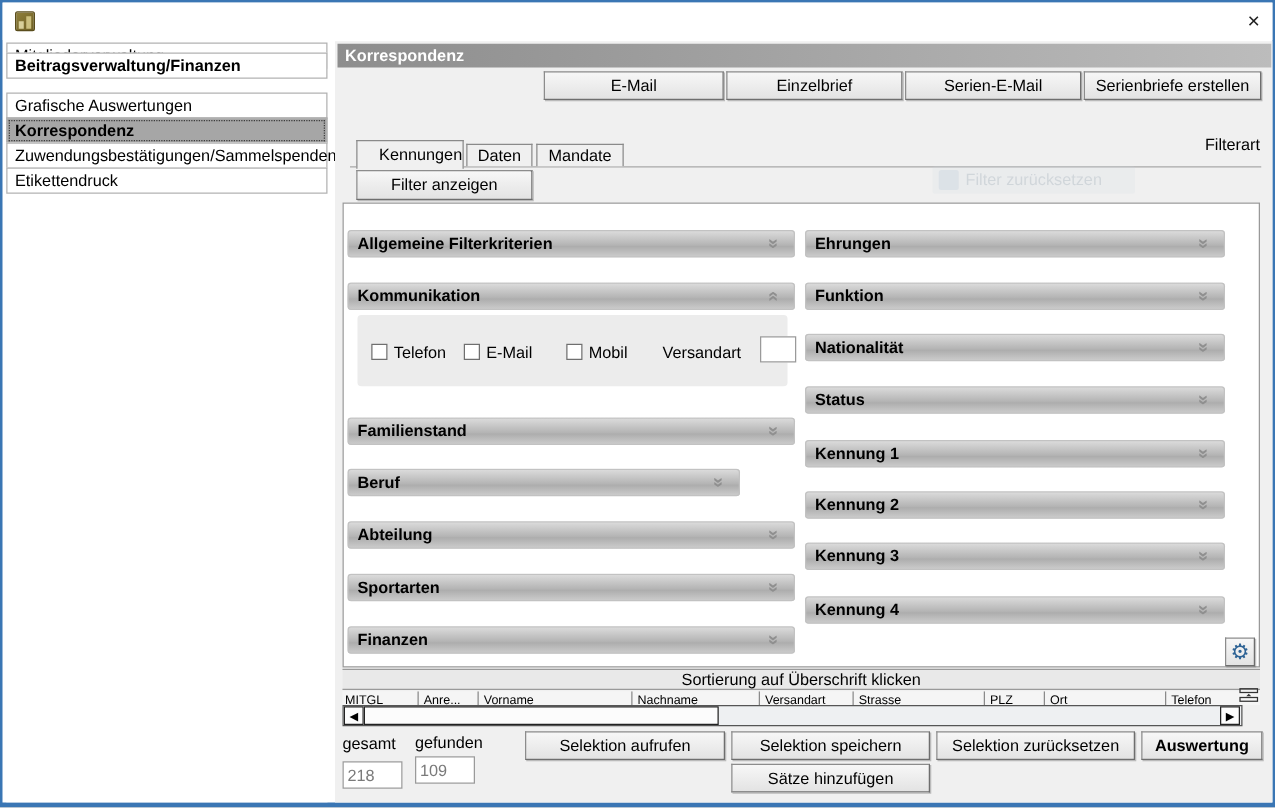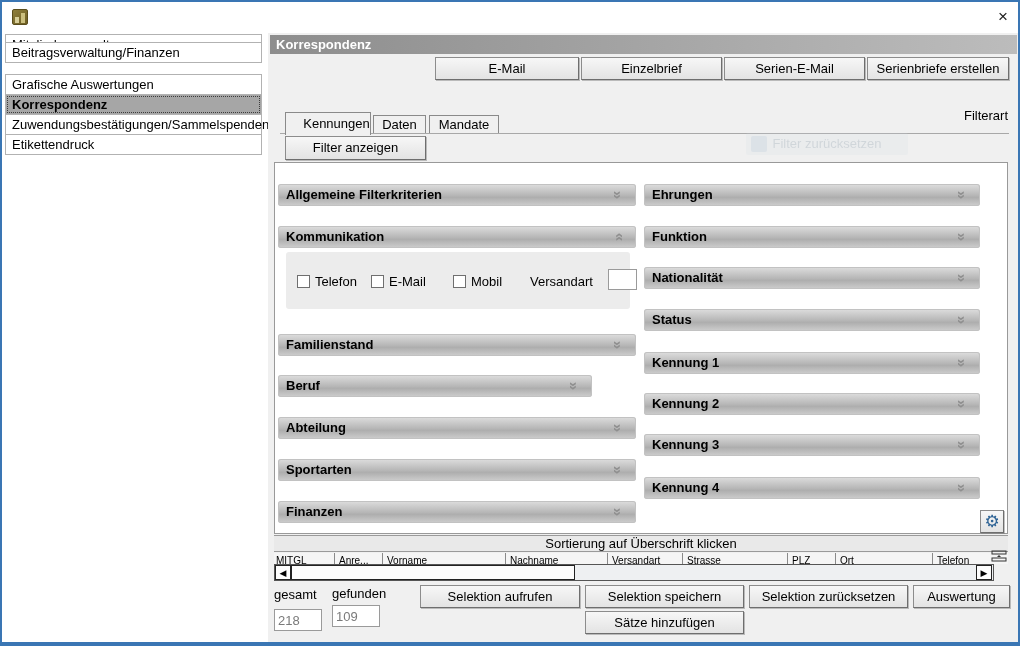--- a/index.html
+++ b/index.html
@@ -72,21 +72,21 @@
 
 <div id="window">
 
   <div class="abs" id="titlebar">
     <div class="abs" id="appicon"></div>
     <div class="abs" id="closebtn">×</div>
   </div>
 
   <div class="abs" style="left:3px;top:32px;width:257px;height:608px;background:#fff;">
     <div class="abs side-item" style="left:0;top:0px;">Mitgliederverwaltung</div>
-    <div class="abs side-item" style="left:0;top:8px;">Beitragsverwaltung/Finanzen</div>
+    <div class="abs side-item" style="left:0;top:8px;font-weight:bold;">Beitragsverwaltung/Finanzen</div>
     <div class="abs side-item" style="left:0;top:40px;">Grafische Auswertungen</div>
     <div class="abs side-item selected" style="left:0;top:60px;">Korrespondenz</div>
     <div class="abs side-item" style="left:0;top:80px;">Zuwendungsbestätigungen/Sammelspenden</div>
     <div class="abs side-item" style="left:0;top:100px;">Etikettendruck</div>
   </div>
 
   <div class="abs" id="mainpanel"></div>
   <div class="abs" id="panelheader">Korrespondenz</div>
 
   <div class="abs btn" style="left:433px;top:55px;width:144px;height:23px;line-height:21px;">E-Mail</div>
@@ -218,16 +218,16 @@
   </div>
 
   <div class="abs flabel" style="left:272px;top:585px;">gesamt</div>
   <div class="abs flabel" style="left:330px;top:584px;">gefunden</div>
   <input class="abs field fval" style="left: 272px; top: 607px; width: 48px; height: 22px;" value="218">
   <input class="abs field fval" style="left: 330px; top: 603px; width: 48px; height: 22px;" value="109">
 
   <div class="abs btn" style="left:418px;top:583px;width:160px;height:23px;line-height:21px;">Selektion aufrufen</div>
   <div class="abs btn" style="left:583px;top:583px;width:159px;height:23px;line-height:21px;">Selektion speichern</div>
   <div class="abs btn" style="left:747px;top:583px;width:159px;height:23px;line-height:21px;">Selektion zurücksetzen</div>
-  <div class="abs btn" style="left:911px;top:583px;width:97px;height:23px;line-height:21px;">Auswertung</div>
+  <div class="abs btn" style="left:911px;top:583px;width:97px;height:23px;line-height:21px;font-weight:bold;">Auswertung</div>
   <div class="abs btn" style="left:583px;top:609px;width:159px;height:23px;line-height:21px;">Sätze hinzufügen</div>
 
 </div>
 
 </body></html>

